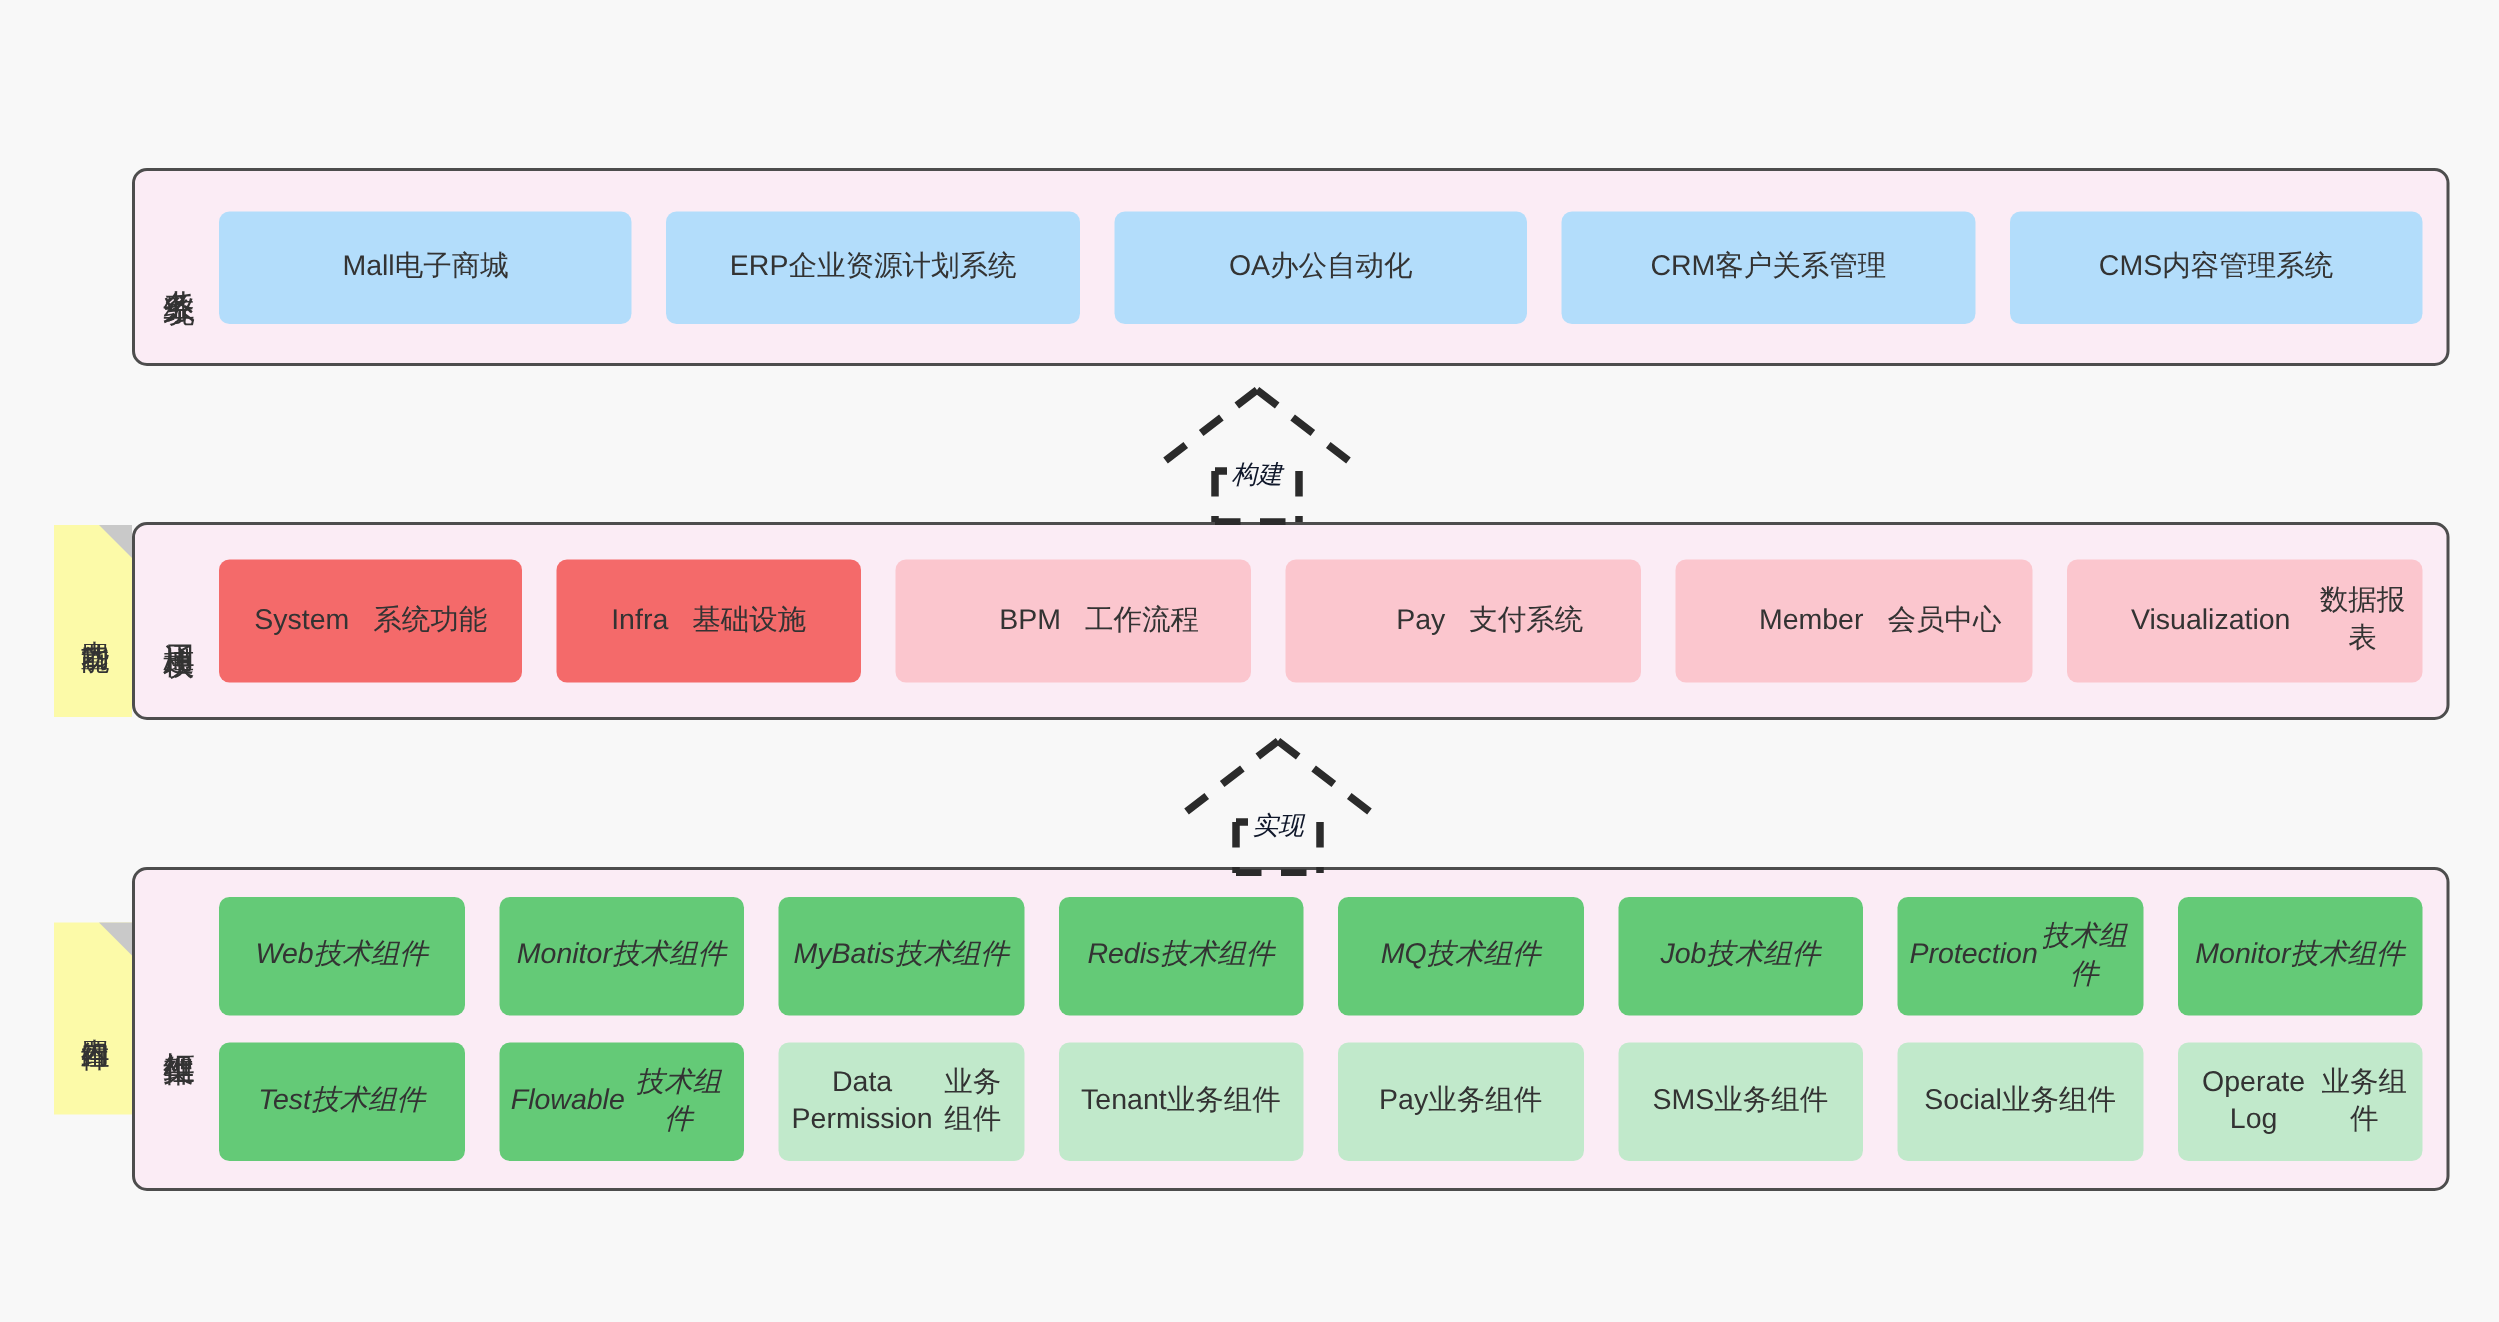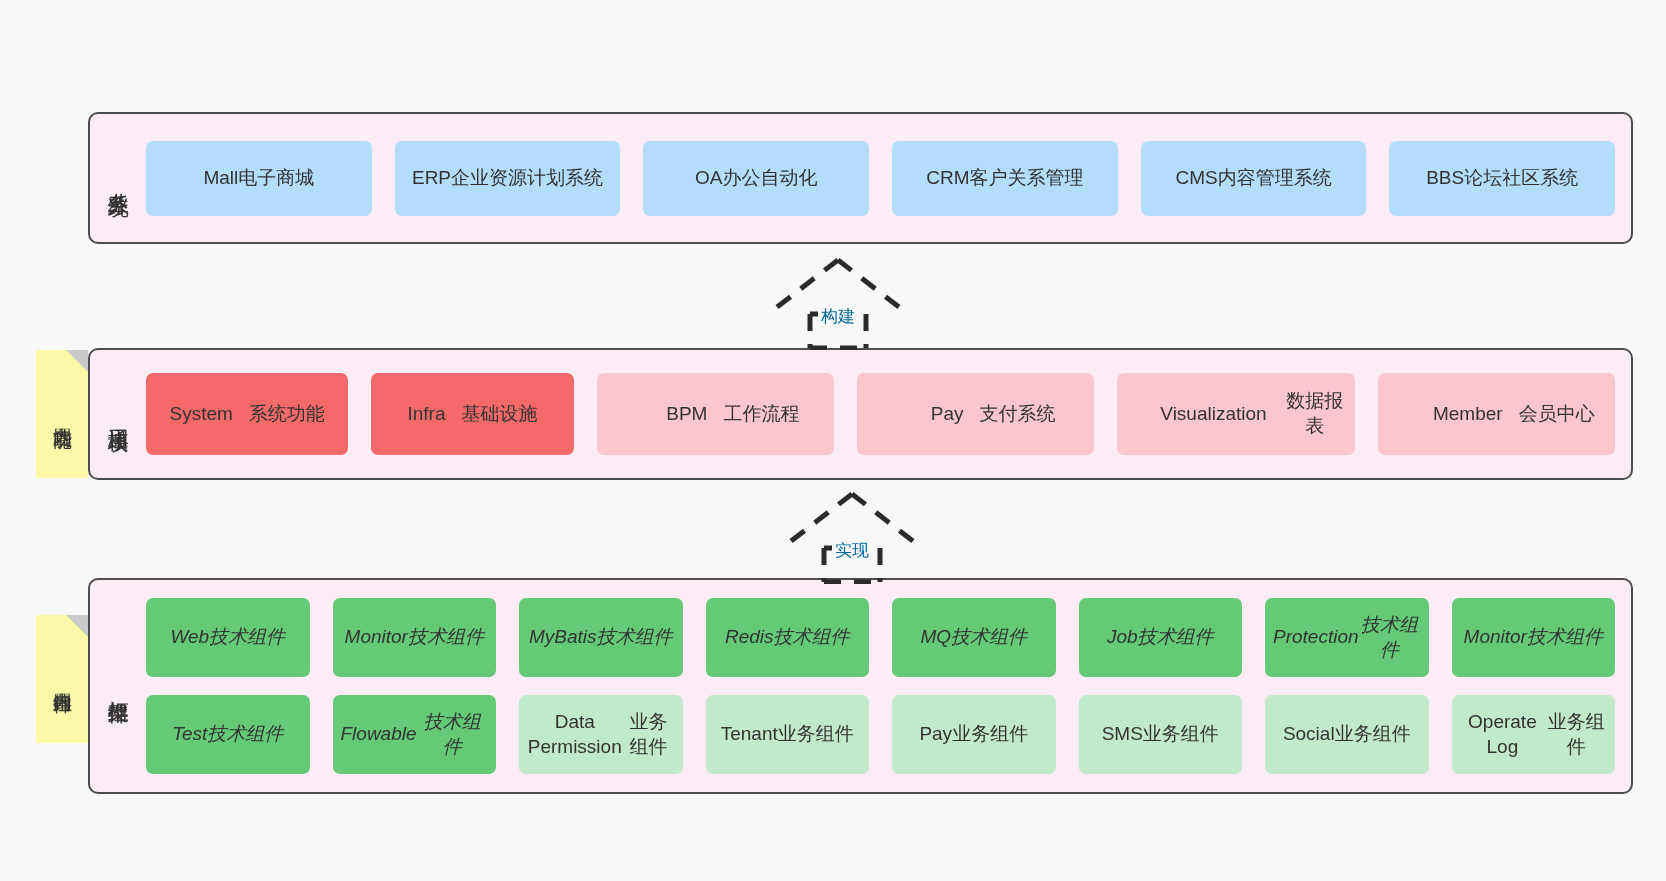--- a/index.html
+++ b/index.html
@@ -161,22 +161,23 @@
   #arrow-impl   { left: 762px; top: 486px; }
   .arrow svg { display: block; }
   .arrow-label {
     position: absolute;
     left: 50%;
     transform: translateX(-50%);
     bottom: 22px;
     background: #f8f8f8;
     padding: 0 3px;
     font-size: 17px;
-    color: #0369a1;
+    color: #0f172a;
     white-space: nowrap;
+    font-style: italic;
   }
 </style>
 </head>
 <body>
 
 <div class="canvas">
 
   <div class="sticky" id="sticky-functions">
     <span>内置功能</span>
   </div>
@@ -200,24 +201,20 @@
           <span class="t1">OA</span>
           <span class="t2">办公自动化</span>
         </div>
         <div class="card c-blue">
           <span class="t1">CRM</span>
           <span class="t2">客户关系管理</span>
         </div>
         <div class="card c-blue">
           <span class="t1">CMS</span>
           <span class="t2">内容管理系统</span>
-        </div>
-        <div class="card c-blue">
-          <span class="t1">BBS</span>
-          <span class="t2">论坛社区系统</span>
         </div>
       </div>
     </div>
   </div>
 
   <div class="arrow" id="arrow-build">
     <svg width="180" height="98" viewBox="0 0 180 98">
       <path d="M 90 8 L 20 62" stroke="#2b2b2b" stroke-width="5" fill="none" stroke-dasharray="17 13" stroke-linecap="butt"></path>
       <path d="M 90 8 L 160 62" stroke="#2b2b2b" stroke-width="5" fill="none" stroke-dasharray="17 13" stroke-linecap="butt"></path>
       <path d="M 62 62 L 62 96" stroke="#2b2b2b" stroke-width="5" fill="none" stroke-dasharray="17 13"></path>
@@ -242,26 +239,26 @@
         </div>
         <div class="card c-pink">
           <span class="t1">BPM</span>
           <span class="t2">工作流程</span>
         </div>
         <div class="card c-pink">
           <span class="t1">Pay</span>
           <span class="t2">支付系统</span>
         </div>
         <div class="card c-pink">
+          <span class="t1">Member</span>
+          <span class="t2">会员中心</span>
+        </div>
+        <div class="card c-pink">
           <span class="t1">Visualization</span>
           <span class="t2">数据报表</span>
-        </div>
-        <div class="card c-pink">
-          <span class="t1">Member</span>
-          <span class="t2">会员中心</span>
         </div>
       </div>
     </div>
   </div>
 
   <div class="arrow" id="arrow-impl">
     <svg width="180" height="98" viewBox="0 0 180 98">
       <path d="M 90 8 L 20 62" stroke="#2b2b2b" stroke-width="5" fill="none" stroke-dasharray="17 13" stroke-linecap="butt"></path>
       <path d="M 90 8 L 160 62" stroke="#2b2b2b" stroke-width="5" fill="none" stroke-dasharray="17 13" stroke-linecap="butt"></path>
       <path d="M 62 62 L 62 96" stroke="#2b2b2b" stroke-width="5" fill="none" stroke-dasharray="17 13"></path>

